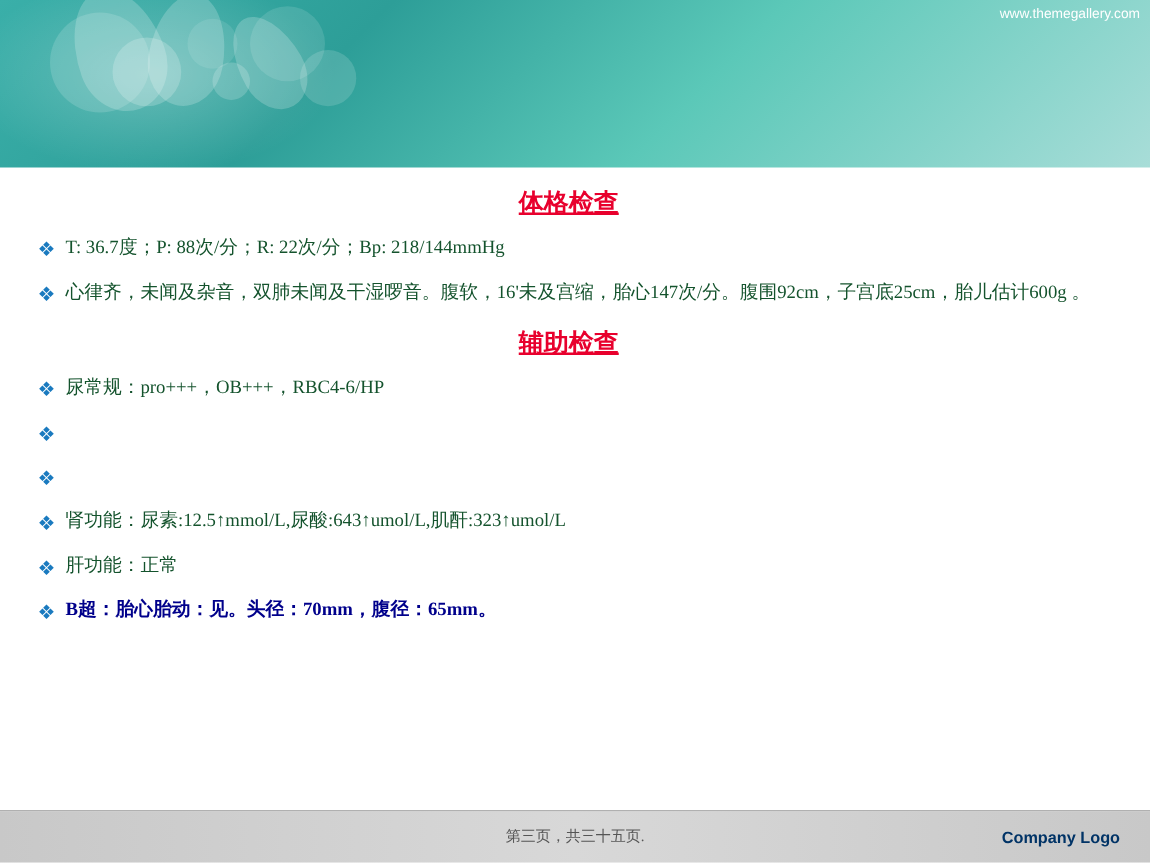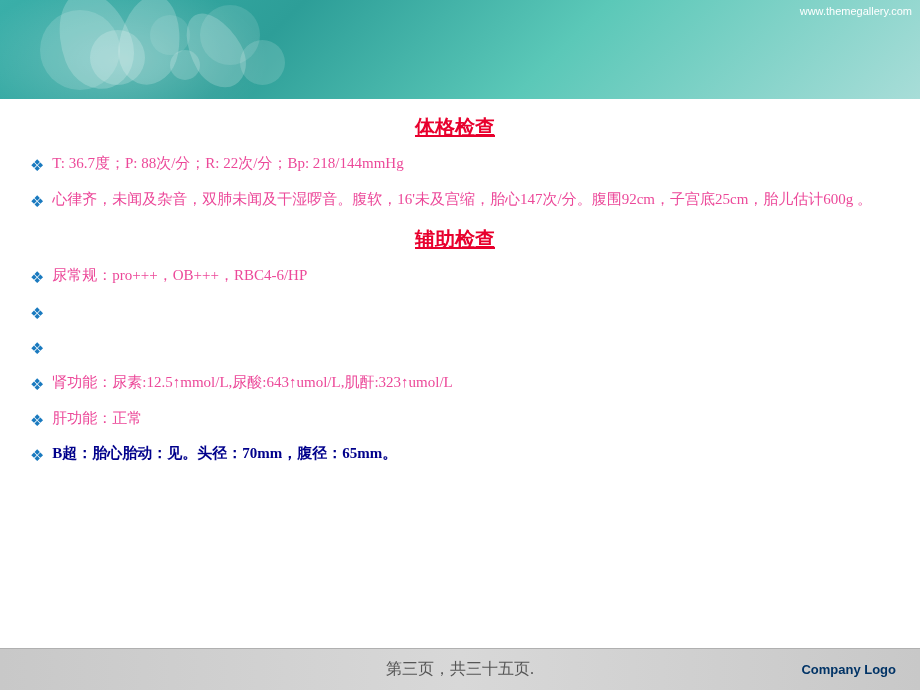--- a/index.html
+++ b/index.html
@@ -17,21 +17,21 @@
       width: 920px;
       height: 690px;
       background: #ffffff;
       position: relative;
       display: flex;
       flex-direction: column;
     }
 
     
     .top-header {
-      height: 99px;
+      height: 134px;
       background: linear-gradient(135deg, #3aafa9 0%, #2d9e98 30%, #5bc8b8 60%, #a8ddd8 100%);
       position: relative;
       overflow: hidden;
       flex-shrink: 0;
     }
 
     .top-header::before {
       content: '';
       position: absolute;
       top: -20px;
@@ -108,21 +108,21 @@
     .bullet-diamond {
       color: #1a7abf;
       font-size: 16px;
       margin-right: 8px;
       flex-shrink: 0;
       margin-top: 2px;
     }
 
     .bullet-text {
       flex: 1;
-      color: #ec4899;
+      color: #14532d;
     }
 
     .bold-text {
       font-weight: bold;
       color: #00008b;
     }
 
     .section-gap {
       margin-top: 12px;
     }
@@ -133,21 +133,21 @@
       background: linear-gradient(to right, #c8c8c8 0%, #d8d8d8 50%, #c8c8c8 100%);
       display: flex;
       align-items: center;
       justify-content: center;
       position: relative;
       flex-shrink: 0;
       border-top: 1px solid #b0b0b0;
     }
 
     .footer-page-info {
-      font-size: 16px;
+      font-size: 12px;
       color: #555555;
       font-family: "SimSun", serif;
     }
 
     .footer-logo {
       position: absolute;
       right: 24px;
       font-size: 13px;
       font-weight: bold;
       color: #003366;

